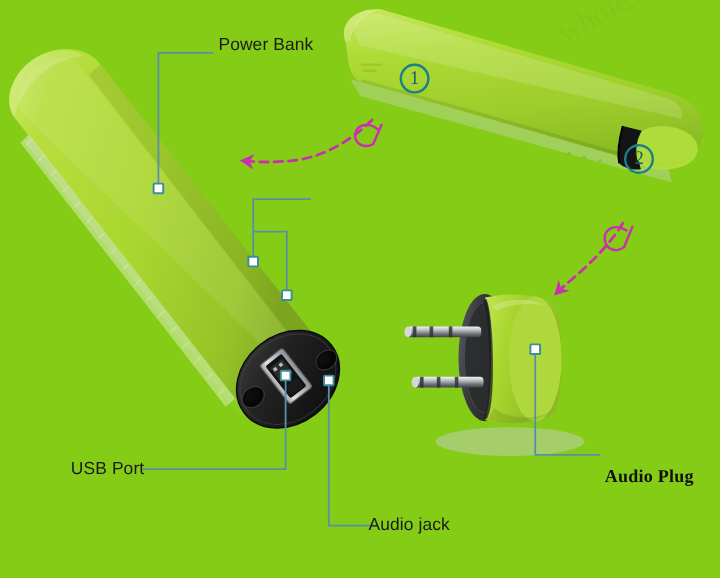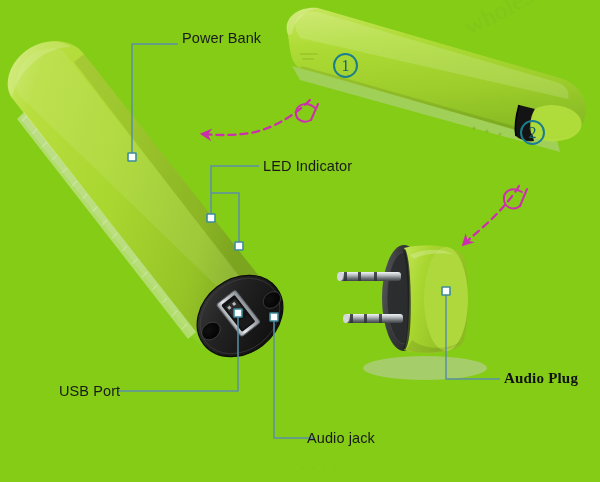--- a/index.html
+++ b/index.html
@@ -319,25 +319,24 @@
       <rect x="207" y="214" width="8" height="8" rx="0.5"></rect>
       <rect x="235" y="242" width="8" height="8" rx="0.5"></rect>
       <rect x="234" y="309" width="8" height="8" rx="0.5"></rect>
       <rect x="270" y="313" width="8" height="8" rx="0.5"></rect>
       <rect x="442" y="287" width="8" height="8" rx="0.5"></rect>
     </g>
   </svg>
 
   <div class="label-text" style="left:182px; top:31px;">Power Bank</div>
 
-  <div class="label-text" style="left:263px; top:159px;">LED Indicator</div>
 
   <div class="label-text" style="left:59px; top:384px;">USB Port</div>
 
   <div class="label-text" style="left:307px; top:431px;">Audio jack</div>
 
-  <div class="label-text label-serif" style="left:504px; top:371px;">Audio Plug</div>
+  <div class="label-text label-serif" style="left:504px; top:391px;">Audio Plug</div>
 
   <div class="num-badge" style="left:333px; top:53px;">1</div>
 
   <div class="num-badge" style="left:520px; top:120px;">2</div>
 
 </div>
 
 </body></html>

